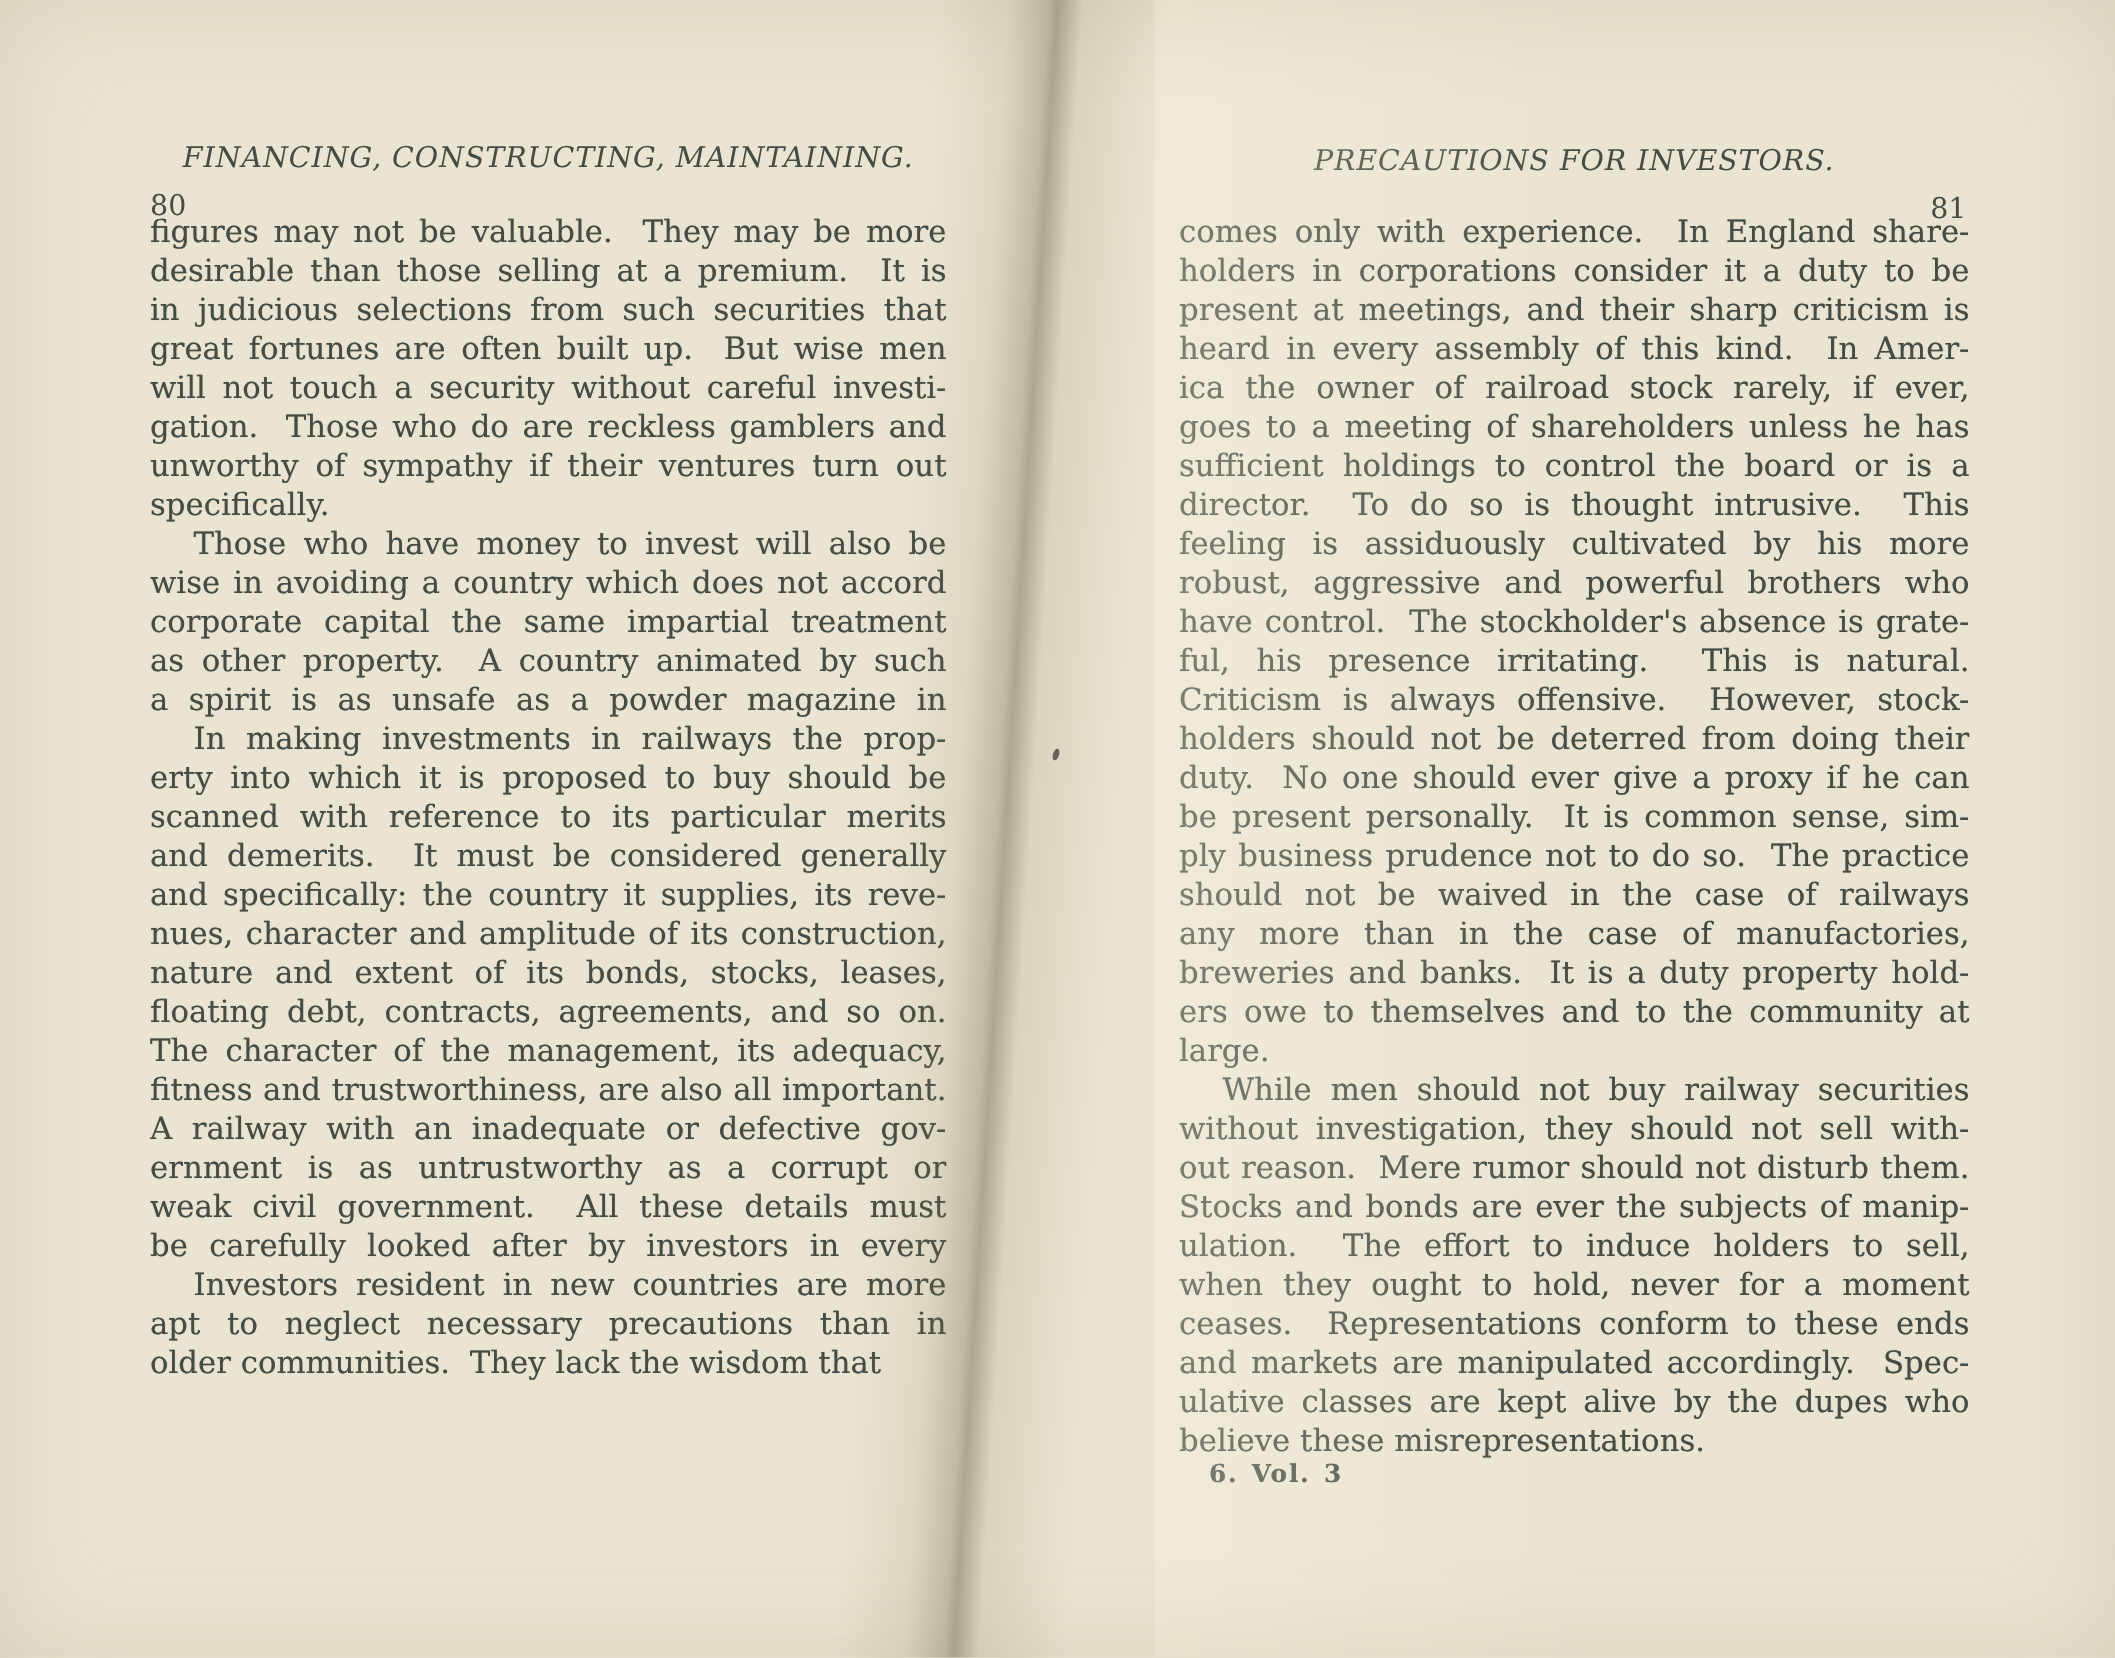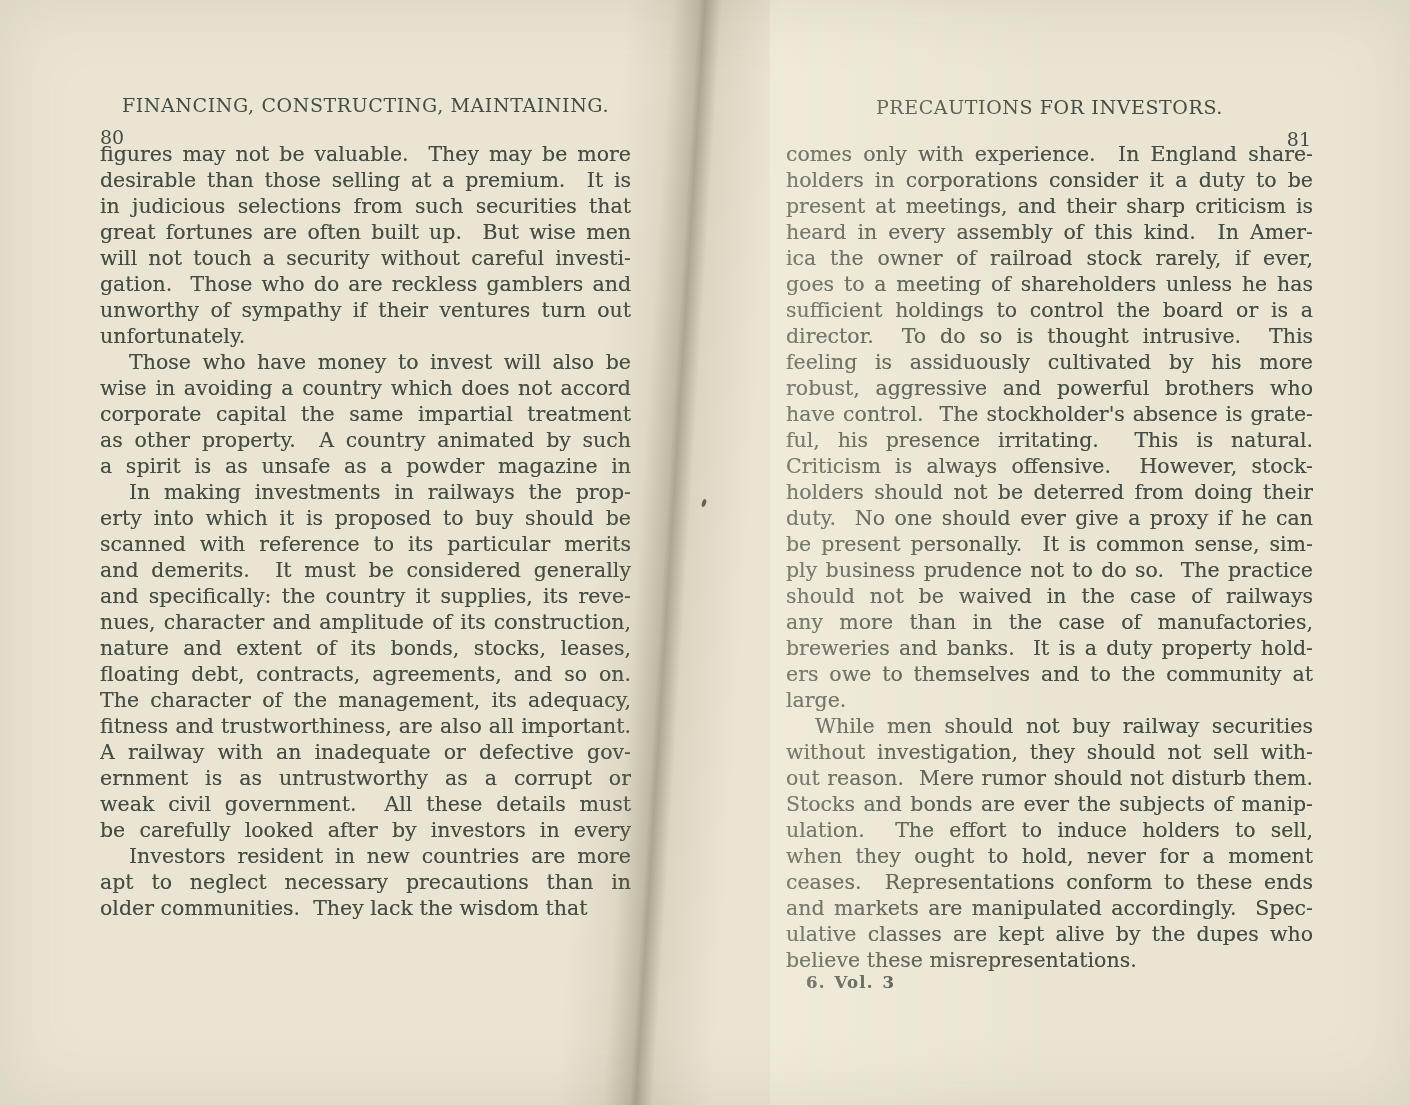--- a/index.html
+++ b/index.html
@@ -27,21 +27,21 @@
     border-radius:50%;transform:rotate(18deg);opacity:.75;}
 
   .page{position:absolute;top:0;height:1105px;}
   .page-left{left:0;width:700px;}
   .page-right{left:710px;width:700px;}
 
   .header{position:absolute;height:26px;}
   .header-left{left:100px;top:94px;width:531px;}
   .header-right{left:76px;top:96px;width:527px;}
   .runhead{position:absolute;left:0;right:0;text-align:center;
-    font-size:19px;letter-spacing:.6px;white-space:nowrap;}
+    font-style:italic;font-size:19px;letter-spacing:.6px;white-space:nowrap;}
   .pagenum{position:absolute;top:0;font-size:19px;margin-top:32px;}
   .pagenum-left{left:0;}
   .pagenum-right{right:2px;}
 
   .body-block{position:absolute;top:141px;font-size:20.5px;}
   .body-left{left:100px;width:531px;}
   .body-right{left:76px;width:527px;}
 
   .line{white-space:nowrap;overflow:hidden;height:26px;line-height:26px;
     text-align:justify;text-align-last:justify;text-justify:inter-word;
@@ -63,21 +63,21 @@
   </div>
   <div class="body-block body-left">
       <div>
         <div class="line">figures may not be valuable.&nbsp; They may be more</div>
         <div class="line">desirable than those selling at a premium.&nbsp; It is</div>
         <div class="line">in judicious selections from such securities that</div>
         <div class="line">great fortunes are often built up.&nbsp; But wise men</div>
         <div class="line">will not touch a security without careful investi-</div>
         <div class="line">gation.&nbsp; Those who do are reckless gamblers and</div>
         <div class="line">unworthy of sympathy if their ventures turn out</div>
-        <div class="line last">unfortunately.</div>
+        <div class="line last">specifically.</div>
       </div>
       <div>
         <div class="line ind">Those who have money to invest will also be</div>
         <div class="line">wise in avoiding a country which does not accord</div>
         <div class="line">corporate capital the same impartial treatment</div>
         <div class="line">as other property.&nbsp; A country animated by such</div>
         <div class="line">a spirit is as unsafe as a powder magazine in</div>
       </div>
       <div>
         <div class="line ind">In making investments in railways the prop-</div>

